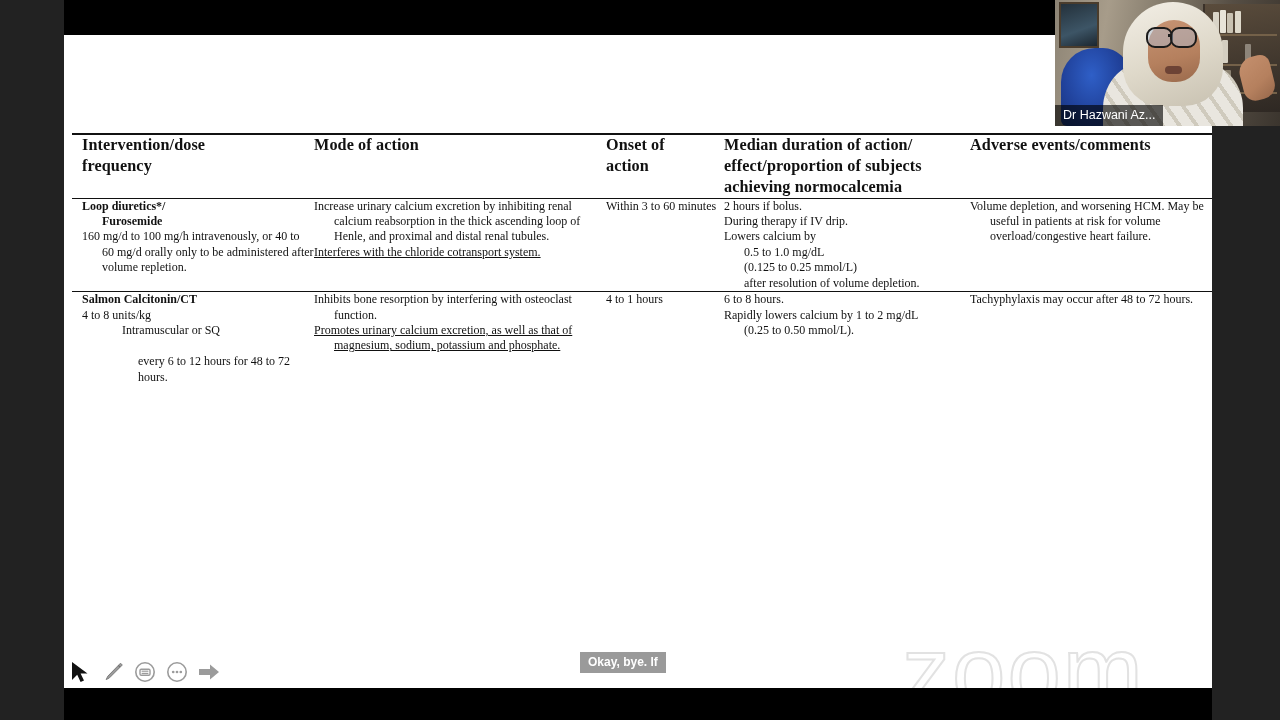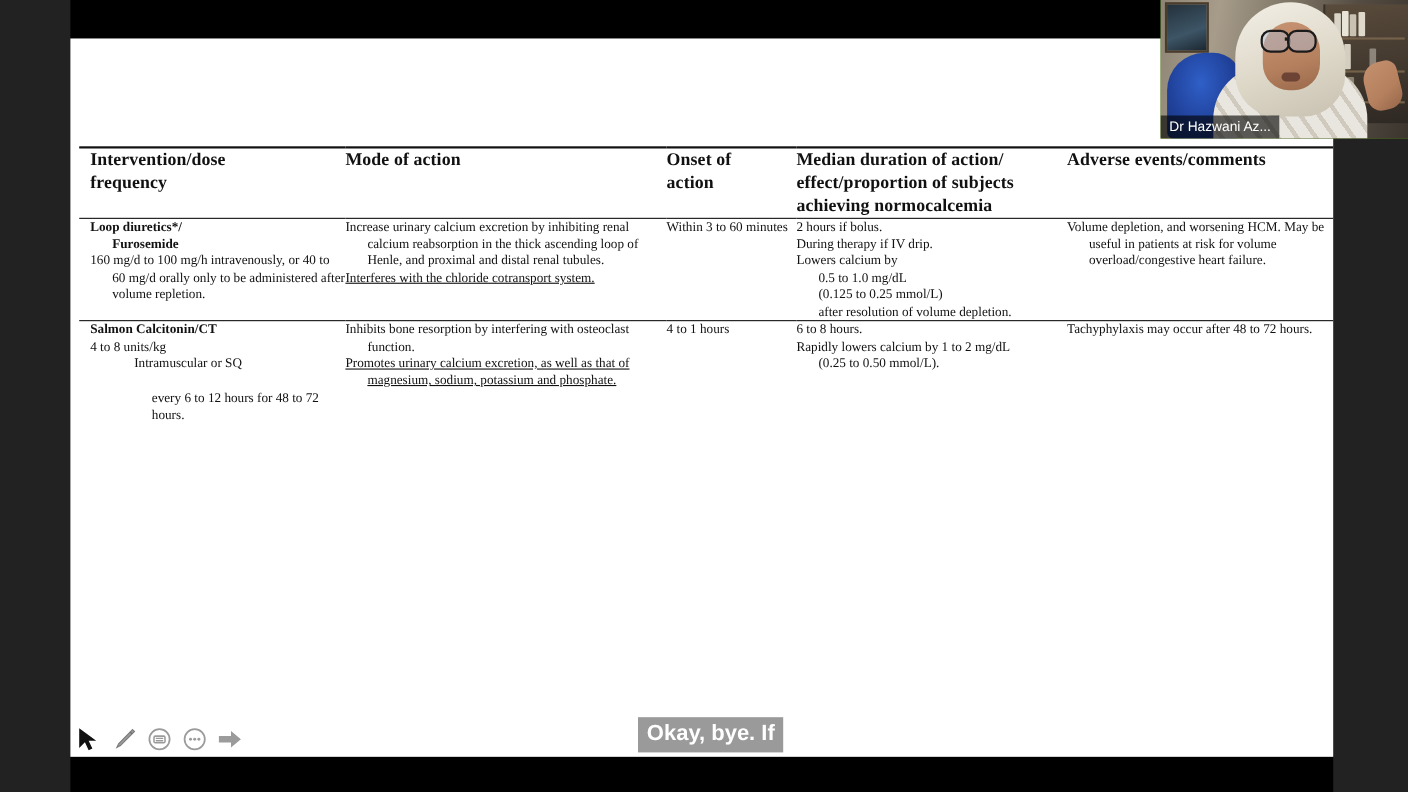--- a/index.html
+++ b/index.html
@@ -133,34 +133,34 @@
   .tool { width: 26px; height: 26px; position: relative; cursor: pointer; }
   .tool svg { display: block; }
 
   
   #caption {
     position: absolute;
     left: 580px; top: 652px;
     background: #9a9a9a;
     color: #ffffff;
     font-family: "Liberation Sans", sans-serif;
-    font-size: 20px;
+    font-size: 12px;
     font-weight: 600;
     padding: 2px 8px 3px 8px;
     line-height: 1.35;
     white-space: nowrap;
   }
 
   
   #webcam {
     position: absolute;
     right: 0; top: 0;
     width: 225px; height: 126px;
     overflow: hidden;
-    background: #4d7c0f;
+    background: #000000;
   }
   #cam-scene { position: absolute; inset: 0; }
   .cam-wall {
     position: absolute; left: 0; top: 0; width: 100%; height: 100%;
     background: linear-gradient(100deg, #8d8475 0%, #a79c8a 22%, #7e7566 48%, #564e44 72%, #3b352e 100%);
   }
   .cam-pic {
     position: absolute; left: 4px; top: 2px; width: 36px; height: 42px;
     background: linear-gradient(160deg, #24313b, #3d5566 60%, #1b2630);
     border: 2px solid #4a3c2c;
@@ -234,20 +234,21 @@
 </head>
 <body>
 
 <div id="app">
 
   <div id="top-band"></div>
   <div id="bottom-band"></div>
 
   <div id="slide">
 
+    <div id="zoom-watermark">zoom</div>
 
     <div id="table-wrap">
       <table class="guideline">
         <thead>
           <tr class="rule-top">
             <th class="col-a">
               <div>Intervention/dose</div>
               <div>frequency</div>
             </th>
             <th class="col-b">

